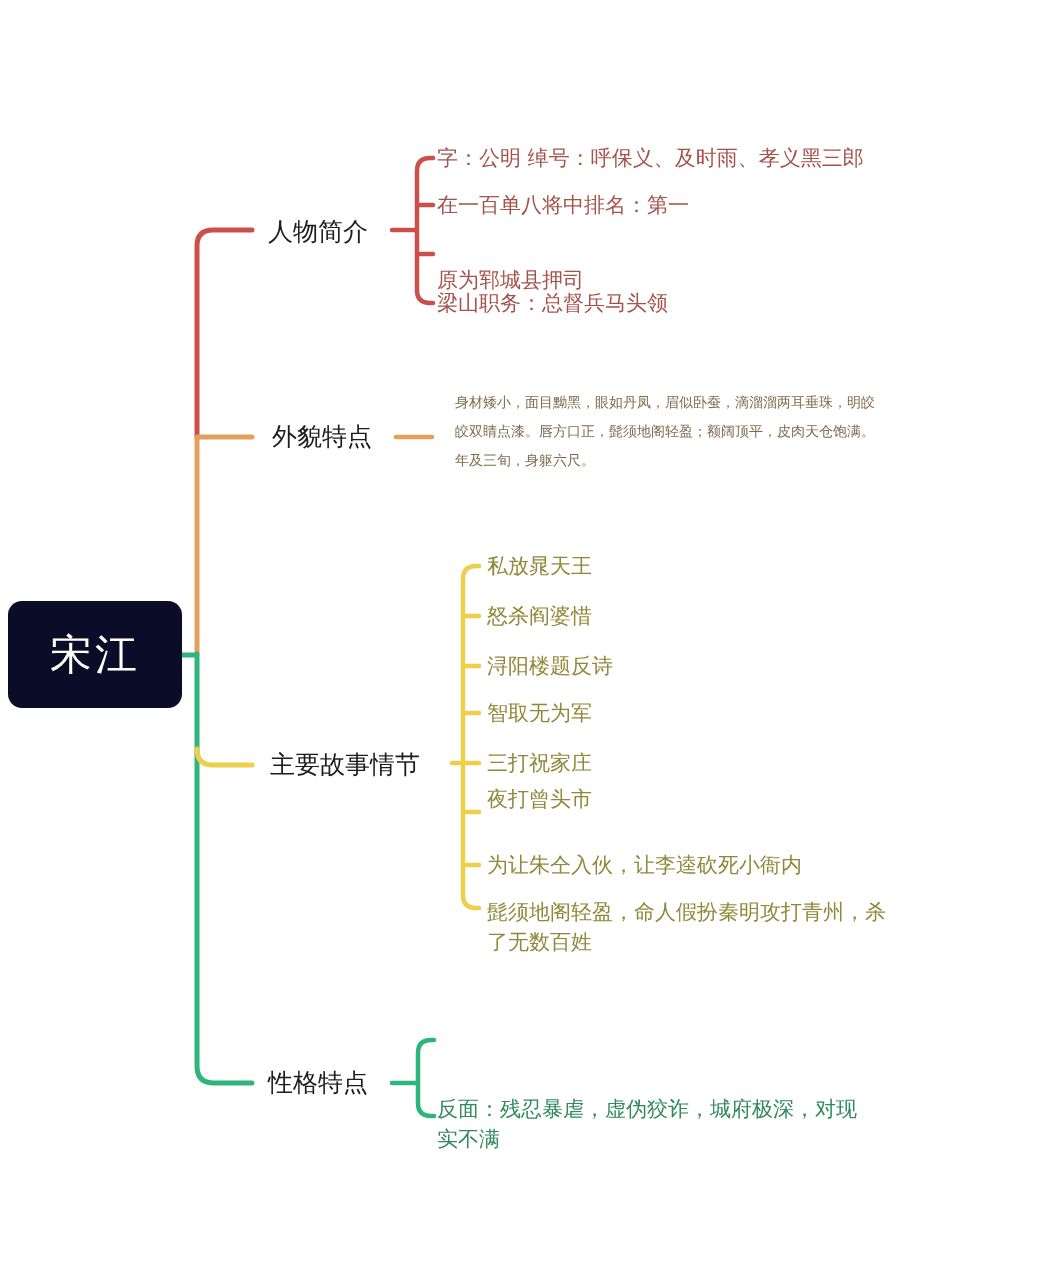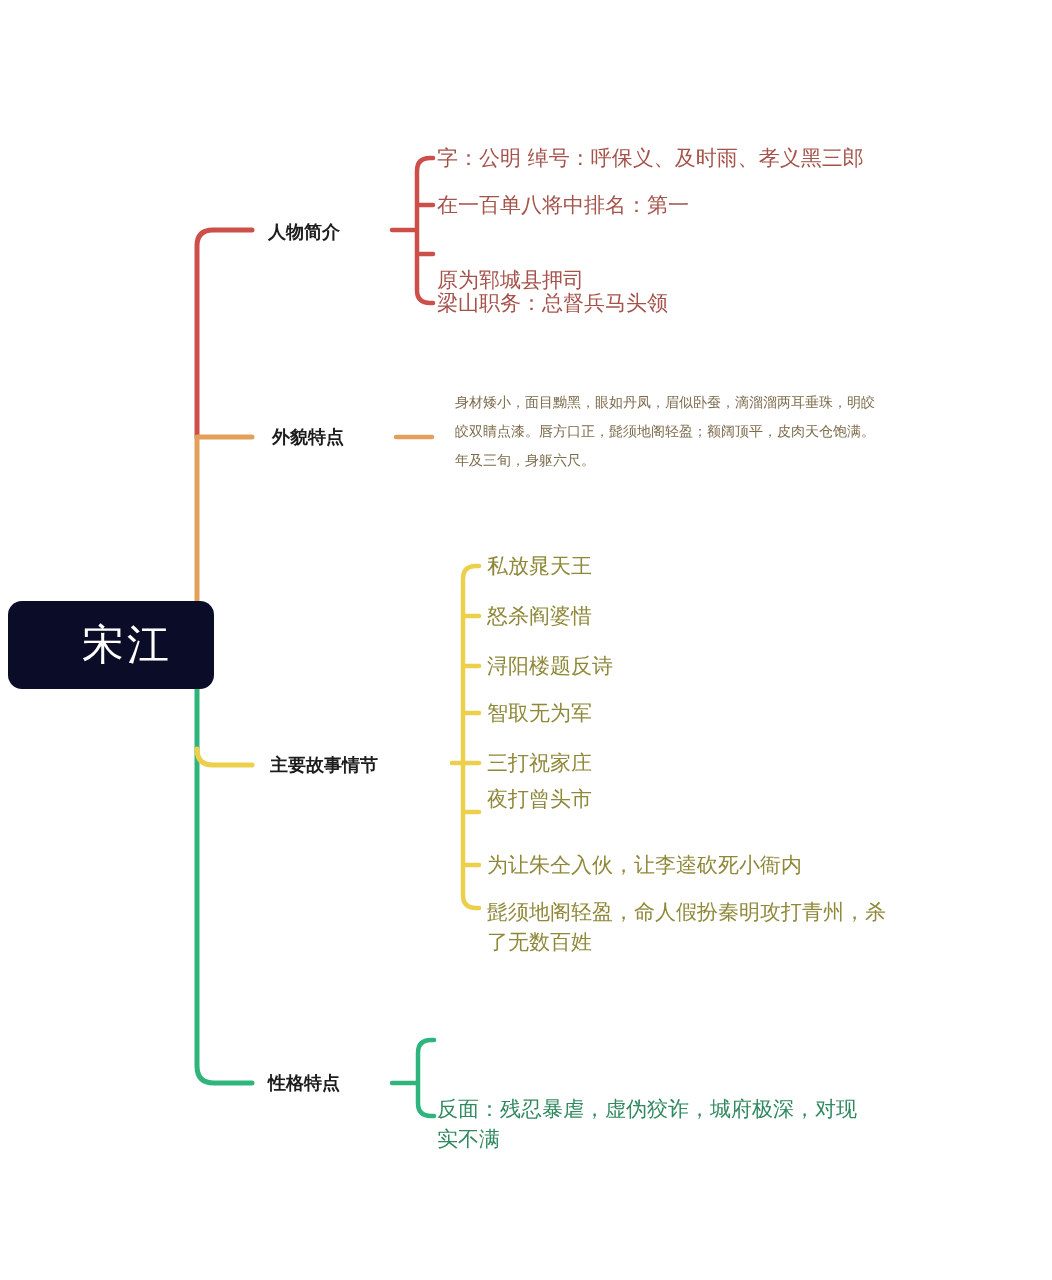--- a/index.html
+++ b/index.html
@@ -13,30 +13,29 @@
   svg.links{position:absolute;left:0;top:0;width:1052px;height:1280px;}
   svg.links path{fill:none;stroke-linecap:round;stroke-linejoin:round;}
   .ln{stroke-width:5px;}
   .lb{stroke-width:4.5px;}
   .r{stroke:var(--line_red);}
   .o{stroke:var(--line_orange);}
   .y{stroke:var(--line_yellow);}
   .g{stroke:var(--line_green);}
 
   .root-node{
-    position:absolute;left:8px;top:601px;width:174px;height:88px;
+    position:absolute;left:8px;top:601px;width:174px;height:107px;
     background:var(--root_bg,#0b0d28);border-radius:14px;
     display:flex;align-items:center;justify-content:center;
     color:var(--root_fg,#fff);font-size:42px;font-weight:500;letter-spacing:3px;
     cursor:pointer;
-    padding-left:32px;
   }
   .branch-label{
     position:absolute;white-space:nowrap;
-    color:var(--label,#1c1c1c);font-size:18px;font-weight:700;line-height:28px;
+    color:var(--label,#1c1c1c);font-size:25px;font-weight:400;line-height:28px;
     cursor:pointer;
   }
   .child{
     position:absolute;font-size:21px;font-weight:400;line-height:26px;
     white-space:nowrap;cursor:pointer;
   }
   .child.wrap{white-space:normal;line-height:30px;}
   .t-red{color:var(--text_red);}
   .t-olive{color:var(--text_olive);}
   .t-green{color:var(--text_green);}

